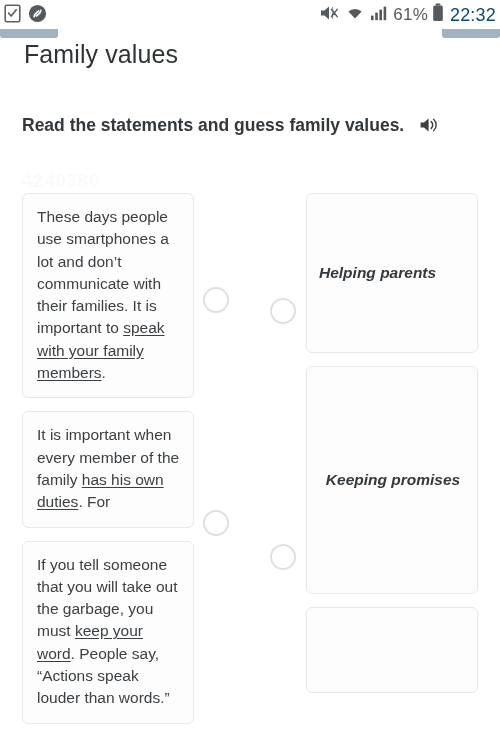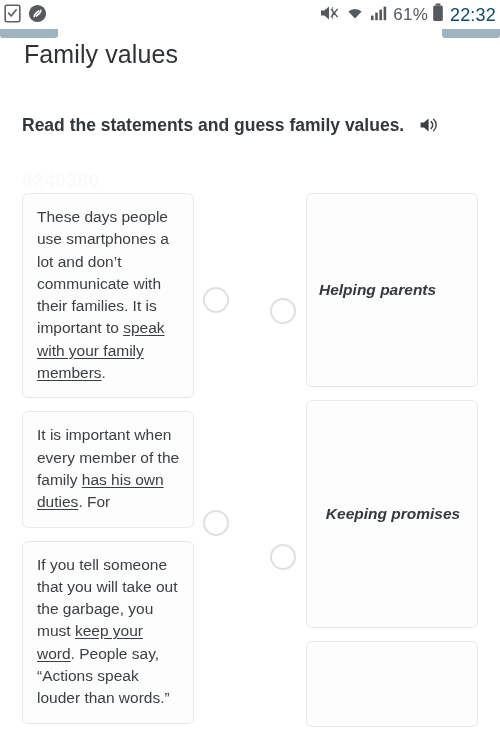--- a/index.html
+++ b/index.html
@@ -149,21 +149,21 @@
   .answer-card {
     display: flex;
     align-items: center;
     justify-content: flex-start;
     padding: 0 10px 0 12px;
     font-size: 15.5px;
     font-weight: bold;
     font-style: italic;
     color: #34393d;
   }
-  .answer-card.h1 { height: 194px; }
+  .answer-card.h1 { height: 160px; }
   .answer-card.h2 { height: 228px; justify-content: center; }
   .answer-card.h3 { height: 86px; }
 
   
   .dot {
     position: absolute;
     width: 26px;
     height: 26px;
     border: 2px solid #e0e0e0;
     border-radius: 50%;

